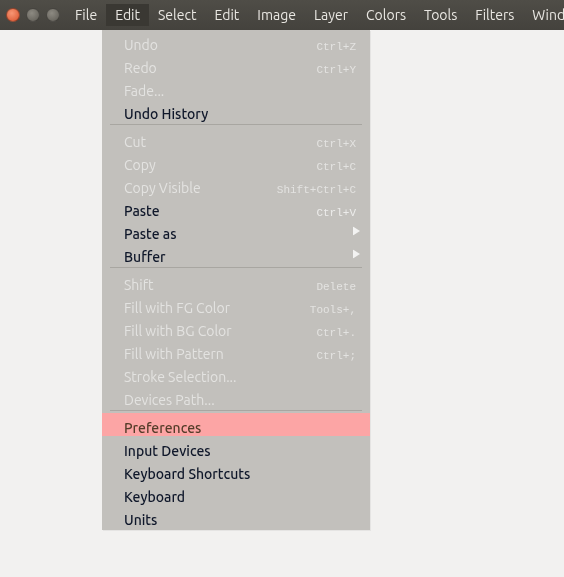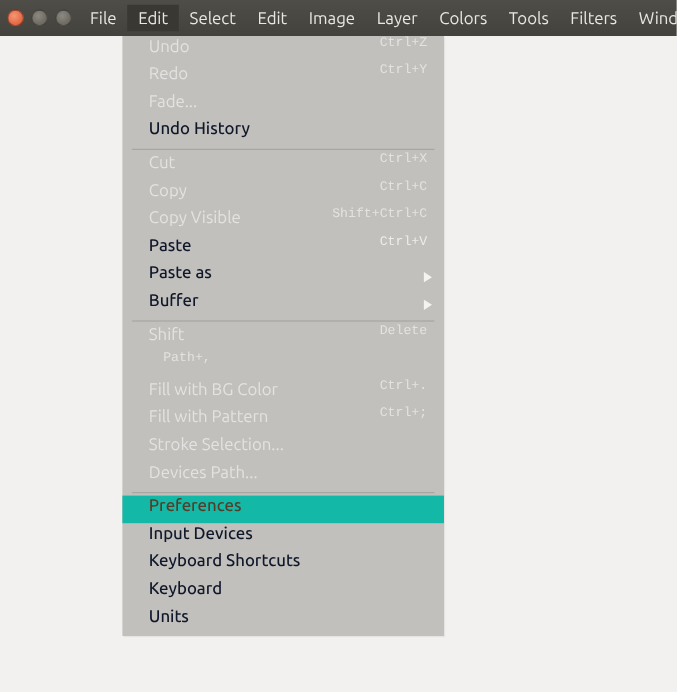--- a/index.html
+++ b/index.html
@@ -58,21 +58,21 @@
     box-shadow: 1px 1px 0 rgba(0,0,0,.05);
     padding-bottom: 2px;
   }
   .dropdown .sep {
     height: 1px;
     margin: 2px 8px;
     background: rgba(120,118,112,.35);
   }
   .mi {
     display: flex;
-    align-items: flex-start;
+    align-items: flex-end;
     height: 23px;
     padding: 0 14px 0 22px;
     color: rgba(255,255,255,.92);
     position: relative;
     cursor: default;
     font-size: 14px;
   }
   .mi .label { flex: 1; white-space: nowrap; }
   .mi .accel {
     font-size: 11px;
@@ -85,21 +85,21 @@
     color: rgba(255,255,255,.55);
   }
   .mi.enabled .label { font-weight: 500; color: #0f172a; }
   .mi .submenu-arrow {
     position: absolute;
     right: 10px;
     top: 50%;
     transform: translateY(-50%);
   }
   .mi.highlight {
-    background: #14b8a6;
+    background: #fca5a5;
     color: #553d2a;
   }
   .mi.highlight .label { font-weight: 500; color: #553d2a; }
   .submenu-arrow svg { display:block; }
   .submenu-arrow polygon { fill: rgba(255,255,255,.8); }
 </style>
 </head>
 <body>
 
 <div class="menubar">
@@ -168,21 +168,22 @@
             <polygon points="0,0 7,4.5 0,9"></polygon>
           </svg>
         </span>
       </div>
       <div class="sep"></div>
       <div class="mi disabled">
         <span class="label">Shift</span>
         <span class="accel">Delete</span>
       </div>
       <div class="mi disabled">
-        <span class="accel">Path+,</span>
+        <span class="label">Fill with FG Color</span>
+        <span class="accel">Tools+,</span>
       </div>
       <div class="mi disabled">
         <span class="label">Fill with BG Color</span>
         <span class="accel">Ctrl+.</span>
       </div>
       <div class="mi disabled">
         <span class="label">Fill with Pattern</span>
         <span class="accel">Ctrl+;</span>
       </div>
       <div class="mi disabled">

